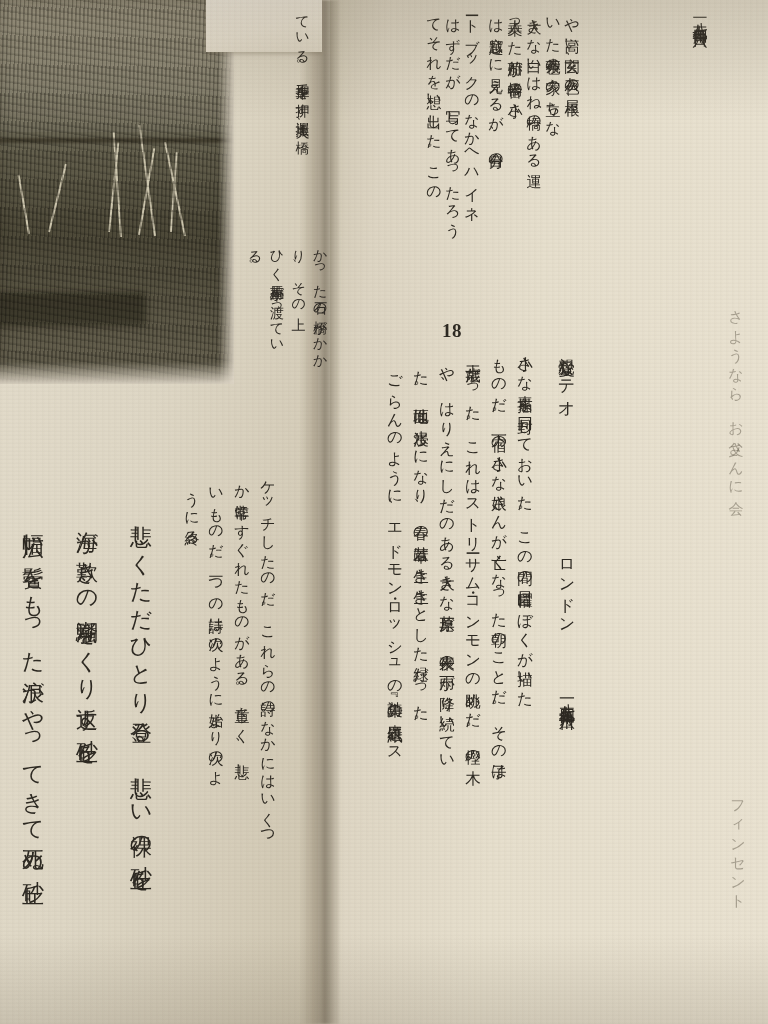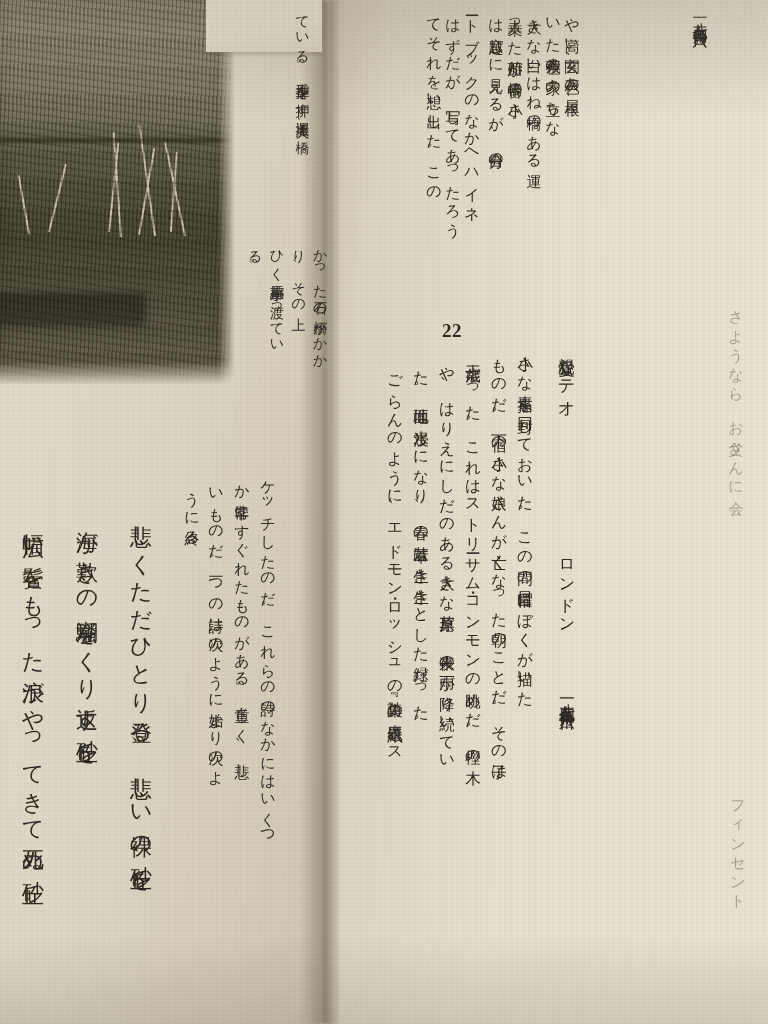--- a/index.html
+++ b/index.html
@@ -212,21 +212,21 @@
   </div>
   <div class="vcol rt" style="left:486px; top:8px; height:300px;">
     <span style="white-space:pre-line;">や高い玄関、灰色の屋根、
 いた赤茶色の家々の立ちな
 大きな白いはね橋のある運
 人乗った荷船が橋番の小さ
 は窓越しに見えるが、自分の</span>
   </div>
   <div class="vcol rt" style="left:690px; top:10px; height:220px;">一八七五年四月六日</div>
 
-  <div class="letter-no" style="left:442px; top:320px;">22</div>
+  <div class="letter-no" style="left:442px; top:320px;">18</div>
 
   <div class="vcol lb" style="left:556px; top:344px; height:150px; font-size:17px;">親愛なテオ</div>
   <div class="vcol lb" style="left:556px; top:548px; height:120px; font-size:16px;">ロンドン</div>
   <div class="vcol lb" style="left:556px; top:690px; height:300px; font-size:16px;">一八七五年四月十八日</div>
 
   <div class="vcol lb" style="left:514px; top:344px; height:620px;">小さな素描を同封しておいた。この間の日曜日にぼくが描いた</div>
   <div class="vcol lb" style="left:488px; top:348px; height:620px;">ものだ。下宿の小さな娘さんが亡くなった朝のことだ。その子は</div>
   <div class="vcol lb" style="left:462px; top:352px; height:620px;">十三歳だった。これはストリーサム・コンモンの眺めだ。樫の木</div>
   <div class="vcol lb" style="left:436px; top:356px; height:620px;">や、はりえにしだのある大きな草原だ。夜来の雨が降り続いてい</div>
   <div class="vcol lb" style="left:410px; top:360px; height:620px;">た。地面は水浸しになり、春の若草は生き生きとした緑だった。</div>

